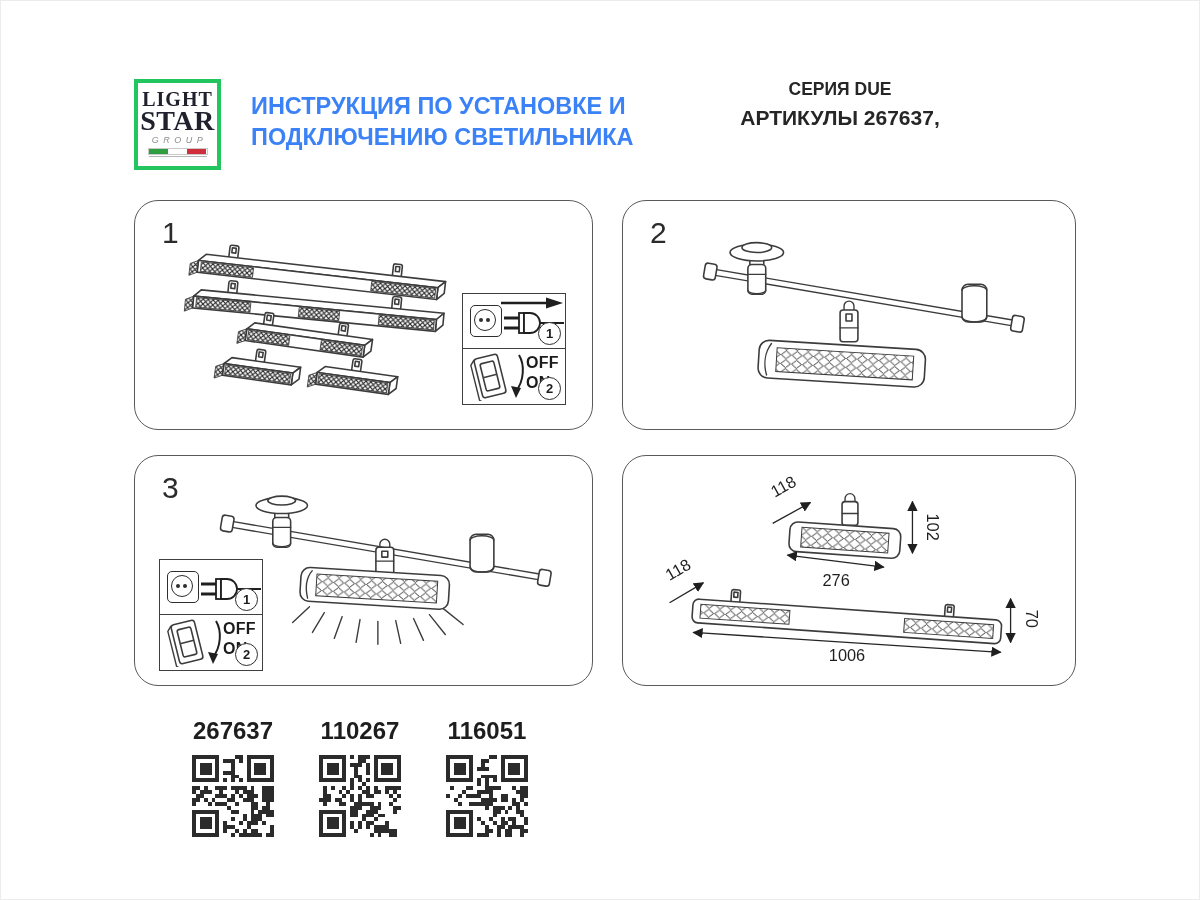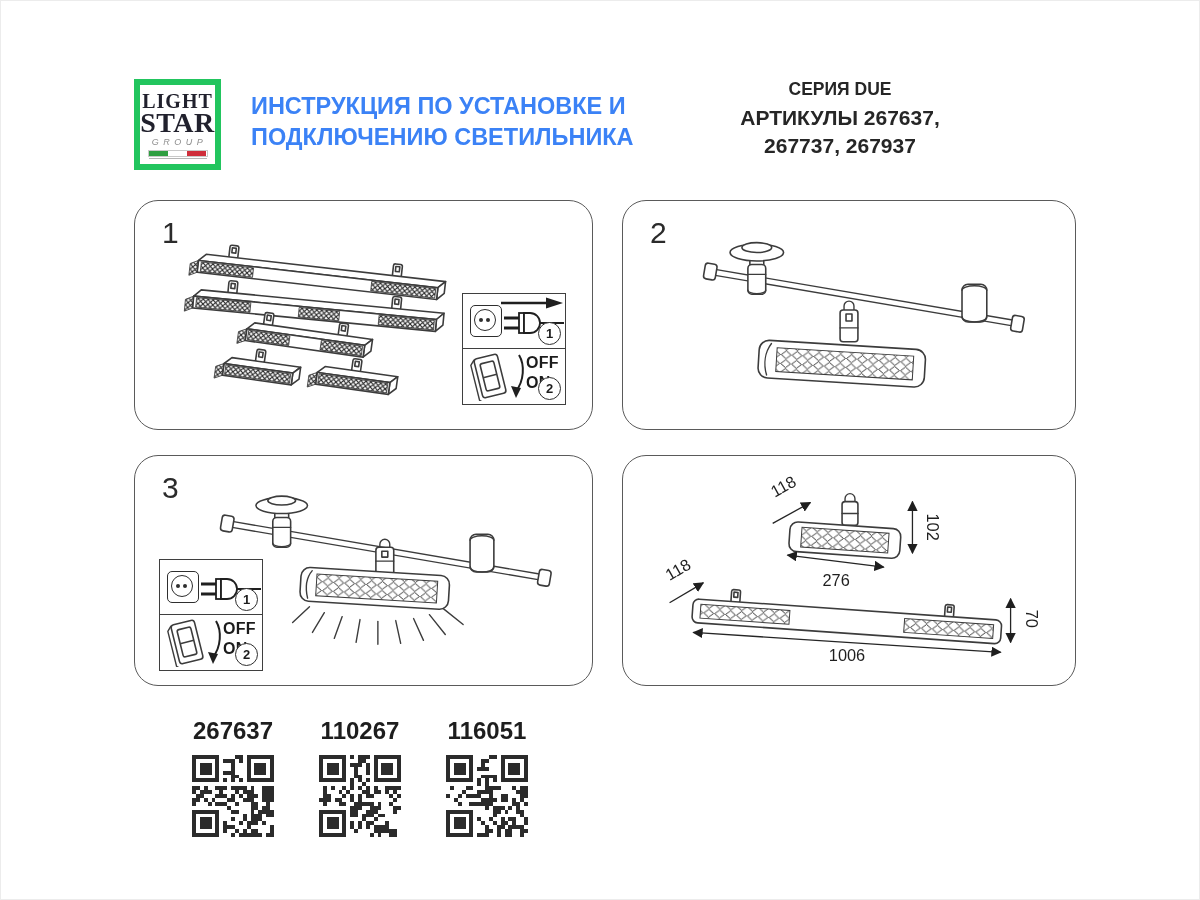--- a/index.html
+++ b/index.html
@@ -1,20 +1,20 @@
 <!DOCTYPE html>
 <html><head>
 <meta charset="utf-8">
 <style>
   html,body{margin:0;padding:0;background:#fff;}
   body{width:1200px;height:900px;position:relative;font-family:"Liberation Sans",sans-serif;color:#222;overflow:hidden;}
   .page{position:absolute;inset:0;background:#fff;border:1px solid #ececec;box-sizing:border-box;}
 
   
-  .logo{position:absolute;left:133px;top:78px;width:87px;height:91px;border:6px solid #22c55e;box-sizing:border-box;text-align:center;padding-top:7px;background:#fff;}
+  .logo{position:absolute;left:133px;top:78px;width:87px;height:91px;border:4px solid #22c55e;box-sizing:border-box;text-align:center;padding-top:7px;background:#fff;}
   .logo .l1{font-family:"Liberation Serif",serif;font-weight:700;font-size:20px;line-height:19px;letter-spacing:1px;color:#21212d;}
   .logo .l2{font-family:"Liberation Serif",serif;font-weight:700;font-size:28px;line-height:23px;letter-spacing:.5px;color:#21212d;}
   .logo .l3{font-size:9px;letter-spacing:4.5px;color:#8e8e8e;margin-top:3px;padding-left:4px;font-style:italic;}
   .flag{margin:4px auto 0;width:58px;height:5px;display:flex;outline:1px solid #c9c9c9;}
   .flag span{flex:1;}
   .flag-g{background:#2f9e41;} .flag-w{background:#fff;} .flag-r{background:#cf2e3b;}
   .flag-line{width:58px;height:1px;background:#b5b5b5;margin:2px auto 0;}
 
   .title{position:absolute;left:250px;top:90px;font-size:23.5px;font-weight:700;line-height:31px;color:#3b82f6;}
   .series{position:absolute;left:700px;top:78px;width:278px;text-align:center;color:#262626;}
@@ -95,21 +95,20 @@
 
   <div class="title">
     <div>ИНСТРУКЦИЯ ПО УСТАНОВКЕ И</div>
     <div>ПОДКЛЮЧЕНИЮ СВЕТИЛЬНИКА</div>
   </div>
 
   <div class="series">
     <div class="s1">СЕРИЯ DUE</div>
     <div class="s2">
       <div>АРТИКУЛЫ 267637,</div>
-      <div>267737, 267937</div>
     </div>
   </div>
 
   <div class="panel" id="p1">
     <div class="step-num">1</div>
     <svg class="diagram" viewBox="0 0 459 230">
 
       <g transform="translate(64,52) rotate(6.5)">
         <g transform="translate(30,-11)">
             <rect x="0" y="0" width="9" height="13" rx="2" class="s"></rect>

